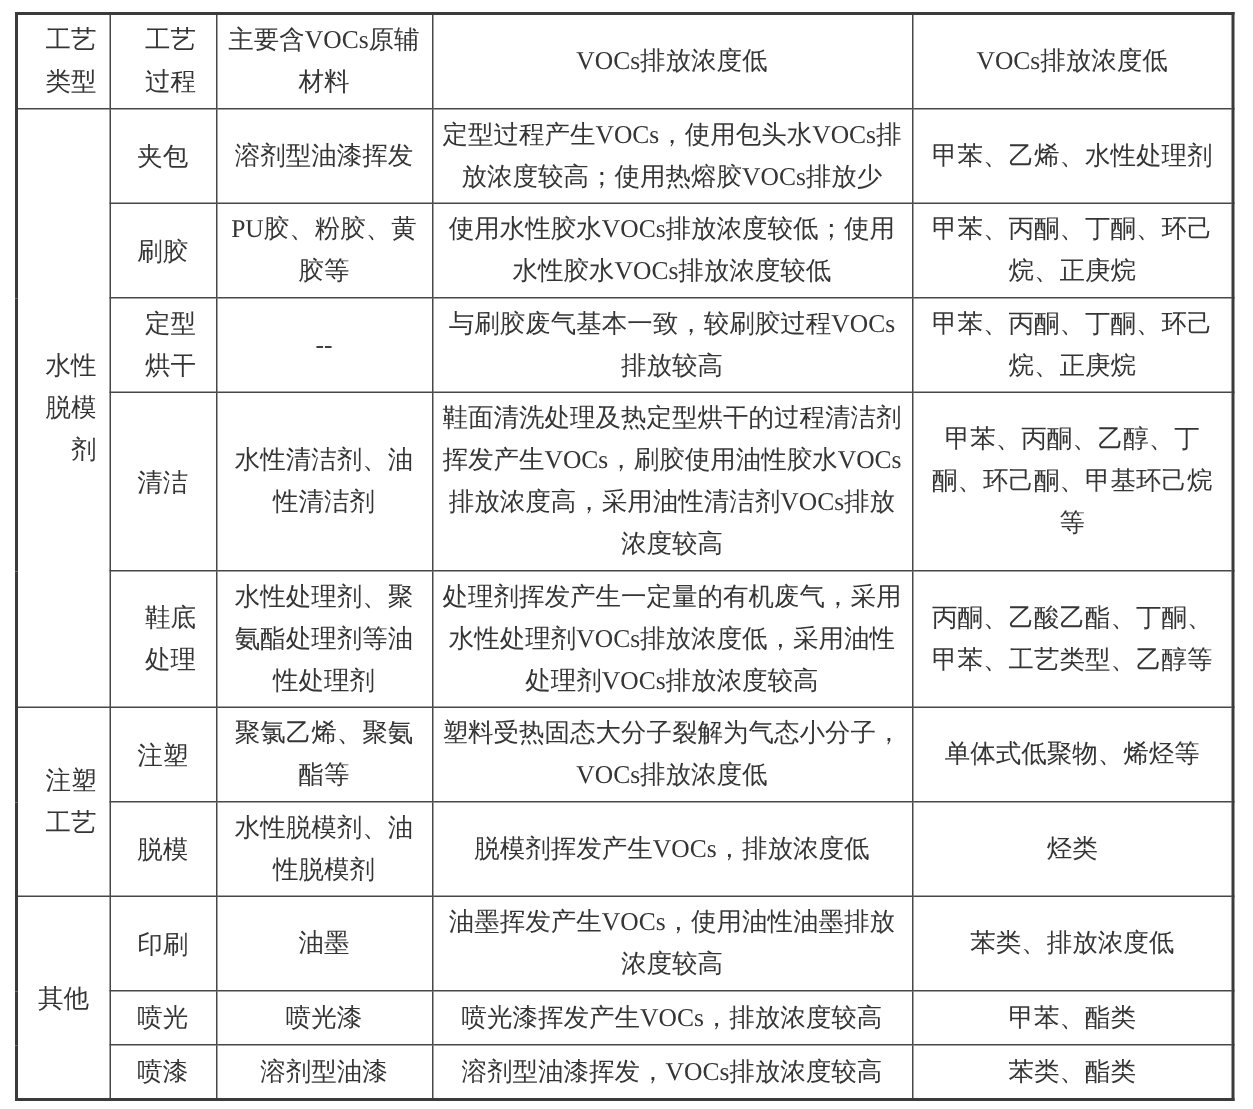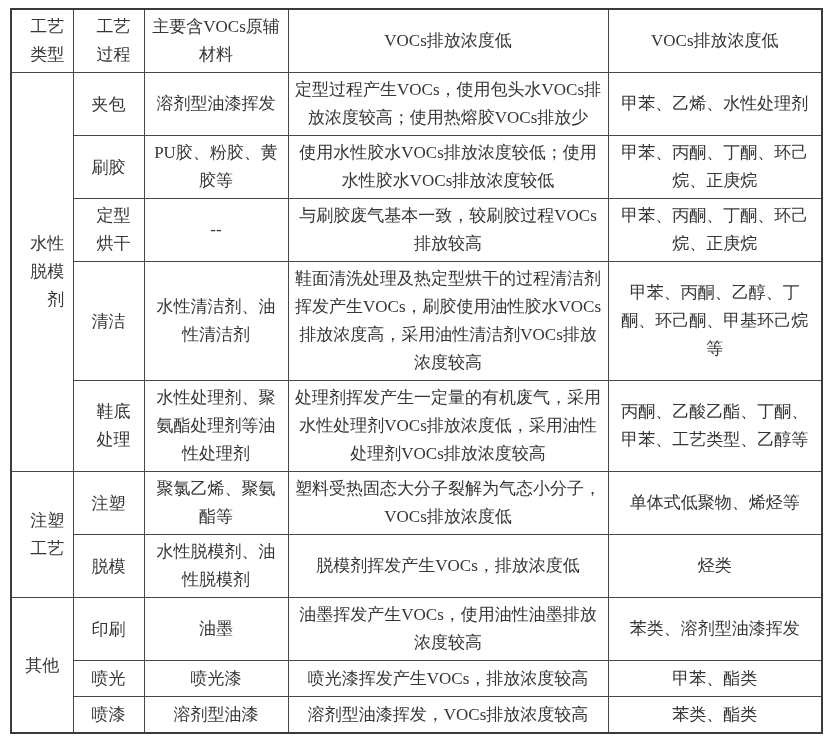--- a/index.html
+++ b/index.html
@@ -111,21 +111,21 @@
         <td><span class="narrow">脱模</span></td>
         <td><span>水性脱模剂、油性脱模剂</span></td>
         <td><span>脱模剂挥发产生VOCs，排放浓度低</span></td>
         <td><span>烃类</span></td>
       </tr>
       <tr>
         <td rowspan="3"><span class="narrow">其他</span></td>
         <td><span class="narrow">印刷</span></td>
         <td><span>油墨</span></td>
         <td><span>油墨挥发产生VOCs，使用油性油墨排放浓度较高</span></td>
-        <td><span>苯类、溶剂型油漆挥发</span></td>
+        <td><span>苯类、排放浓度低</span></td>
       </tr>
       <tr>
         <td><span class="narrow">喷光</span></td>
         <td><span>喷光漆</span></td>
         <td><span>喷光漆挥发产生VOCs，排放浓度较高</span></td>
         <td><span>甲苯、酯类</span></td>
       </tr>
       <tr>
         <td><span class="narrow">喷漆</span></td>
         <td><span>溶剂型油漆</span></td>

